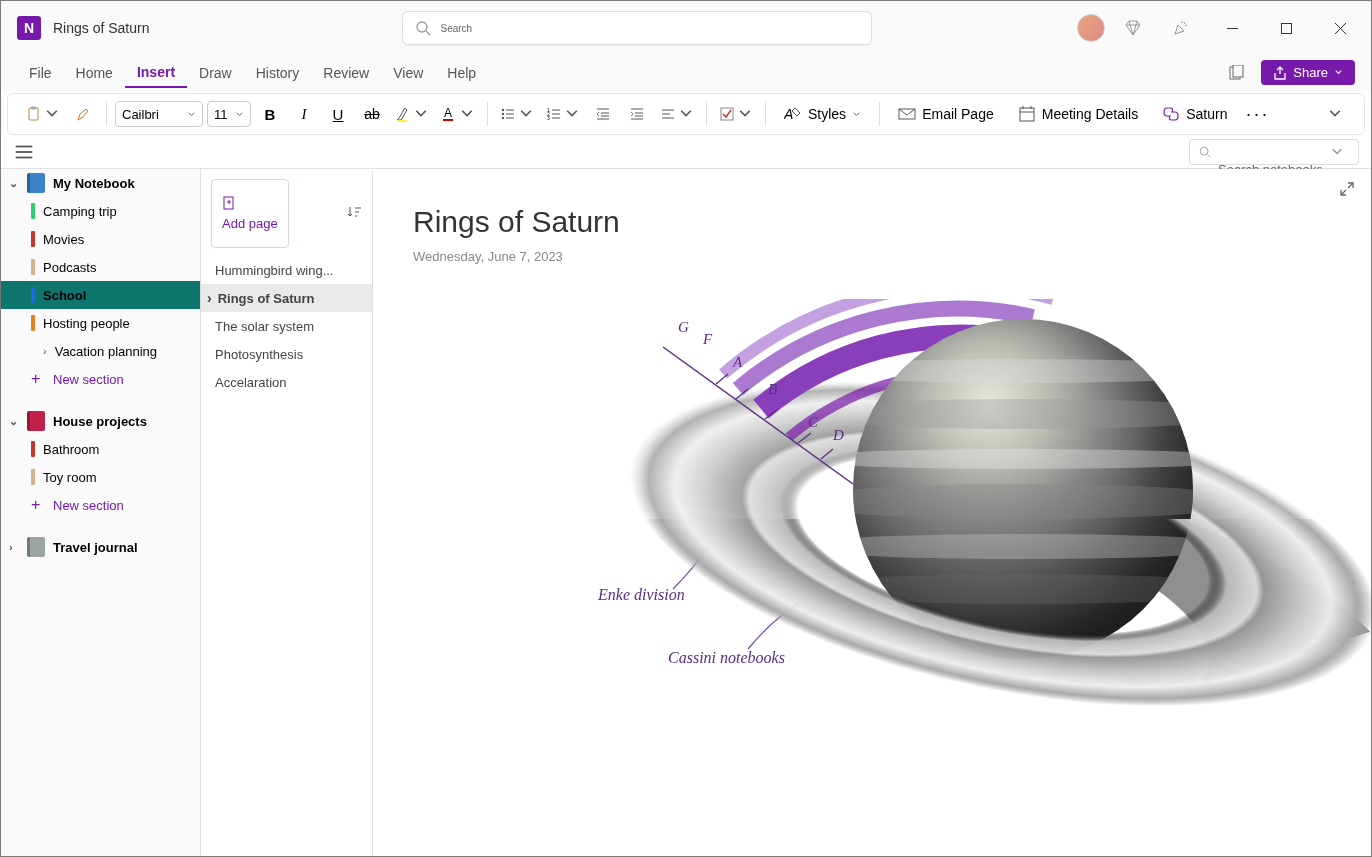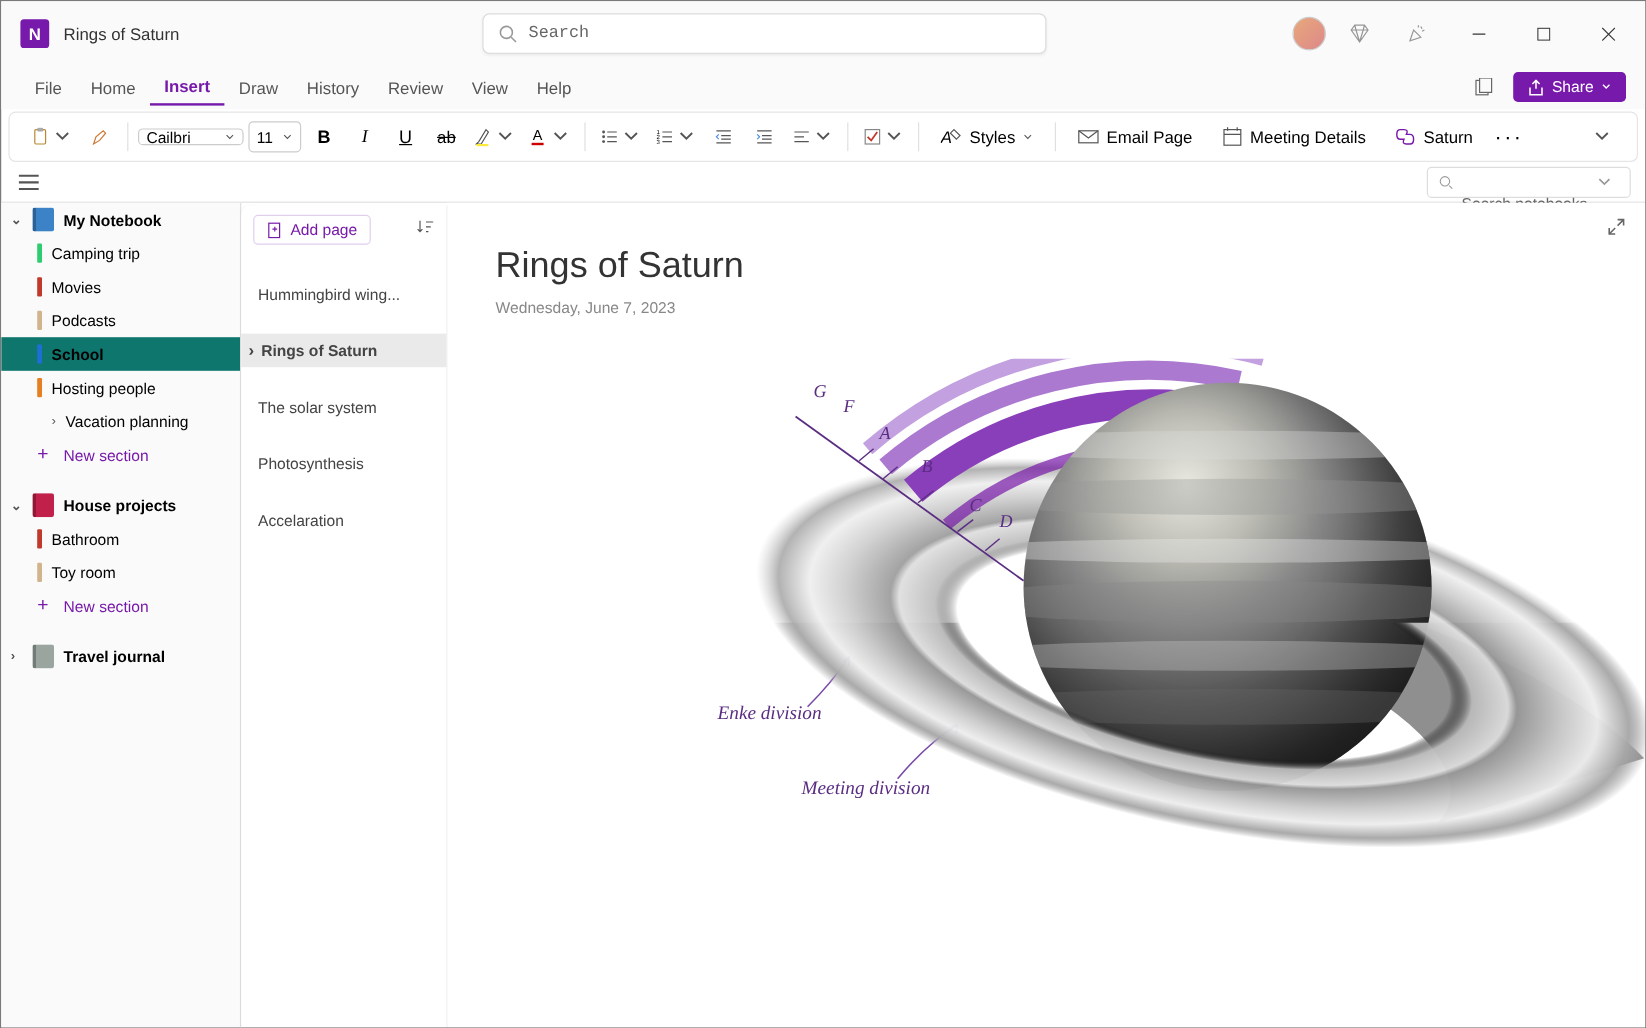--- a/index.html
+++ b/index.html
@@ -4,42 +4,42 @@
   <style>
     * { margin: 0; padding: 0; box-sizing: border-box; font-family: 'Segoe UI', Tahoma, sans-serif; }
     body { background: #fff; width: 1372px; height: 857px; border: 1px solid #7a7a7a; overflow: hidden; }
     
     
     .title-bar { height: 54px; display: flex; align-items: center; padding: 0 8px; background: #fafafa; }
     .app-icon { width: 24px; height: 24px; margin: 0 12px 0 8px; background: #7719aa; border-radius: 3px; display: flex; align-items: center; justify-content: center; color: #fff; font-weight: bold; font-size: 14px; }
     .title-text { font-size: 14px; color: #333; }
     .search-box { margin-left: 252px; width: 470px; height: 34px; background: #fff; border: 1px solid #ddd; border-radius: 6px; display: flex; align-items: center; padding: 0 12px; box-shadow: 0 1px 2px rgba(0,0,0,0.05); }
     .search-box svg { width: 16px; height: 16px; opacity: 0.6; margin-right: 10px; }
-    .search-box span { color: #666; font-size: 14px; font-family: Liberation Mono, monospace; }
+    .search-box span { color: #666; font-size: 10px; }
     .title-right { margin-left: auto; display: flex; align-items: center; gap: 8px; }
     .avatar { width: 28px; height: 28px; border-radius: 50%; background: linear-gradient(135deg, #e8a87c, #d88); border: 1px solid #ccc; }
     .title-icon { width: 40px; height: 40px; display: flex; align-items: center; justify-content: center; cursor: pointer; }
     .title-icon svg { width: 18px; height: 18px; opacity: 0.6; }
     .win-btn { width: 46px; height: 32px; display: flex; align-items: center; justify-content: center; cursor: pointer; }
     .win-btn svg { width: 11px; height: 11px; stroke: #333; }
     
     
     .tab-bar { height: 36px; display: flex; align-items: center; padding: 0 16px; background: #fafafa; border-bottom: 1px solid transparent; }
     .tab { padding: 6px 12px; font-size: 14px; color: #555; cursor: pointer; }
     .tab.active { color: #7719aa; font-weight: 600; border-bottom: 2px solid #7719aa; }
     .tab-right { margin-left: auto; display: flex; align-items: center; gap: 8px; }
     .share-btn { background: #7719aa; color: #fff; padding: 5px 12px; border-radius: 4px; font-size: 13px; display: flex; align-items: center; gap: 6px; cursor: pointer; }
     .page-mode { width: 32px; height: 28px; display: flex; align-items: center; justify-content: center; cursor: pointer; }
     
     
     .ribbon { height: 42px; display: flex; align-items: center; padding: 0 14px; border-bottom: 1px solid #e0e0e0; background: #fff; gap: 4px; margin: 2px 6px 0 6px; border: 1px solid #e5e5e5; border-radius: 6px; }
     .rbtn { height: 30px; min-width: 30px; display: flex; align-items: center; justify-content: center; cursor: pointer; padding: 0 4px; gap: 2px; border-radius: 4px; }
     .rbtn svg { width: 16px; height: 16px; }
     .rsep { width: 1px; height: 24px; background: #e0e0e0; margin: 0 4px; }
-    .font-select { width: 88px; height: 14px; border: 1px solid #ccc; border-radius: 4px; font-size: 13px; padding: 0 6px; display: flex; align-items: center; justify-content: space-between; cursor: pointer; }
+    .font-select { width: 88px; height: 26px; border: 1px solid #ccc; border-radius: 4px; font-size: 13px; padding: 0 6px; display: flex; align-items: center; justify-content: space-between; cursor: pointer; }
     .size-select { width: 44px; height: 26px; border: 1px solid #ccc; border-radius: 4px; font-size: 13px; padding: 0 6px; display: flex; align-items: center; justify-content: space-between; cursor: pointer; }
     .format-btn { width: 30px; height: 30px; }
     .wide-rbtn { display: flex; align-items: center; gap: 6px; padding: 0 10px; font-size: 14px; cursor: pointer; height: 30px; border-radius: 4px; }
     .chev { width: 9px; height: 9px; }
 
     
     .sub-bar { height: 34px; display: flex; align-items: center; padding: 0 12px; border-bottom: 1px solid #e0e0e0; }
     .hamburger { width: 22px; height: 22px; cursor: pointer; display: flex; align-items: center; justify-content: center; }
     .sub-search { margin-left: auto; width: 170px; height: 26px; border: 1px solid #ddd; border-radius: 4px; display: flex; align-items: center; padding: 0 8px; }
     .sub-search svg { width: 14px; height: 14px; opacity: 0.6; margin-right: 6px; }
@@ -55,23 +55,23 @@
     .nb-book-icon { width: 18px; height: 20px; border-radius: 2px; }
     .section-tab { width: 4px; height: 16px; border-radius: 1px; margin-left: 18px; }
     .nb-item.selected { background: #0f766e; font-weight: 600; }
     .new-section { color: #7719aa; }
     .new-section .plus { color: #7719aa; font-size: 16px; margin-left: 18px; width: 14px; }
     .quick-notes { margin-top: auto; border-top: 1px solid #e0e0e0; }
     
     
     .pages-panel { width: 172px; background: #fff; border-right: 1px solid #e0e0e0; border-top-left-radius: 8px; margin-top: 2px; box-shadow: -1px 0 2px rgba(0,0,0,0.03); }
     .pages-header { display: flex; align-items: center; padding: 8px 10px; gap: 8px; }
-    .add-page-btn { display: flex; align-items: center; gap: 6px; border: 1px solid #e0d0ee; color: #7719aa; padding: 4px 10px; border-radius: 4px; font-size: 13px; cursor: pointer; }
+    .add-page-btn { display: flex; gap: 6px; border: 1px solid #e0d0ee; color: #7719aa; padding: 16px 10px; border-radius: 4px; font-size: 13px; cursor: pointer; flex-direction: column; }
     .sort-btn { margin-left: auto; cursor: pointer; }
-    .page-item { height: 28px; display: flex; align-items: center; padding: 0 14px; font-size: 13px; color: #444; cursor: pointer; margin-top: 19px; }
+    .page-item { height: 28px; display: flex; align-items: center; padding: 0 14px; font-size: 13px; color: #444; cursor: pointer; }
     .page-item.selected { background: #eaeaea; font-weight: 600; padding-left: 6px; }
     .page-item.selected::before { content: '›'; margin-right: 6px; font-size: 14px; }
     
     
     .content { flex: 1; background: #fff; padding: 36px 40px; position: relative; overflow: hidden; }
     .page-title { font-size: 30px; font-weight: 400; color: #333; margin-bottom: 10px; }
     .page-date { font-size: 13px; color: #888; }
     .expand-icon { position: absolute; top: 12px; right: 16px; cursor: pointer; }
     .expand-icon svg { width: 16px; height: 16px; stroke: #666; }
 
@@ -480,16 +480,16 @@
         </g>
       </svg>
 
       <div class="ring-labels" style="top:20px;left:75px;">G</div>
       <div class="ring-labels" style="top:32px;left:100px;">F</div>
       <div class="ring-labels" style="top:55px;left:130px;">A</div>
       <div class="ring-labels" style="top:82px;left:165px;">B</div>
       <div class="ring-labels" style="top:115px;left:205px;">C</div>
       <div class="ring-labels" style="top:128px;left:230px;">D</div>
       <div class="ring-labels" style="top:287px;left:-5px;font-size:16px;">Enke division</div>
-      <div class="ring-labels" style="top:350px;left:65px;font-size:16px;">Meeting division</div>
+      <div class="ring-labels" style="top:350px;left:65px;font-size:16px;">Cassini notebooks</div>
     </div>
   </div>
 </div>
 
 </body></html>

